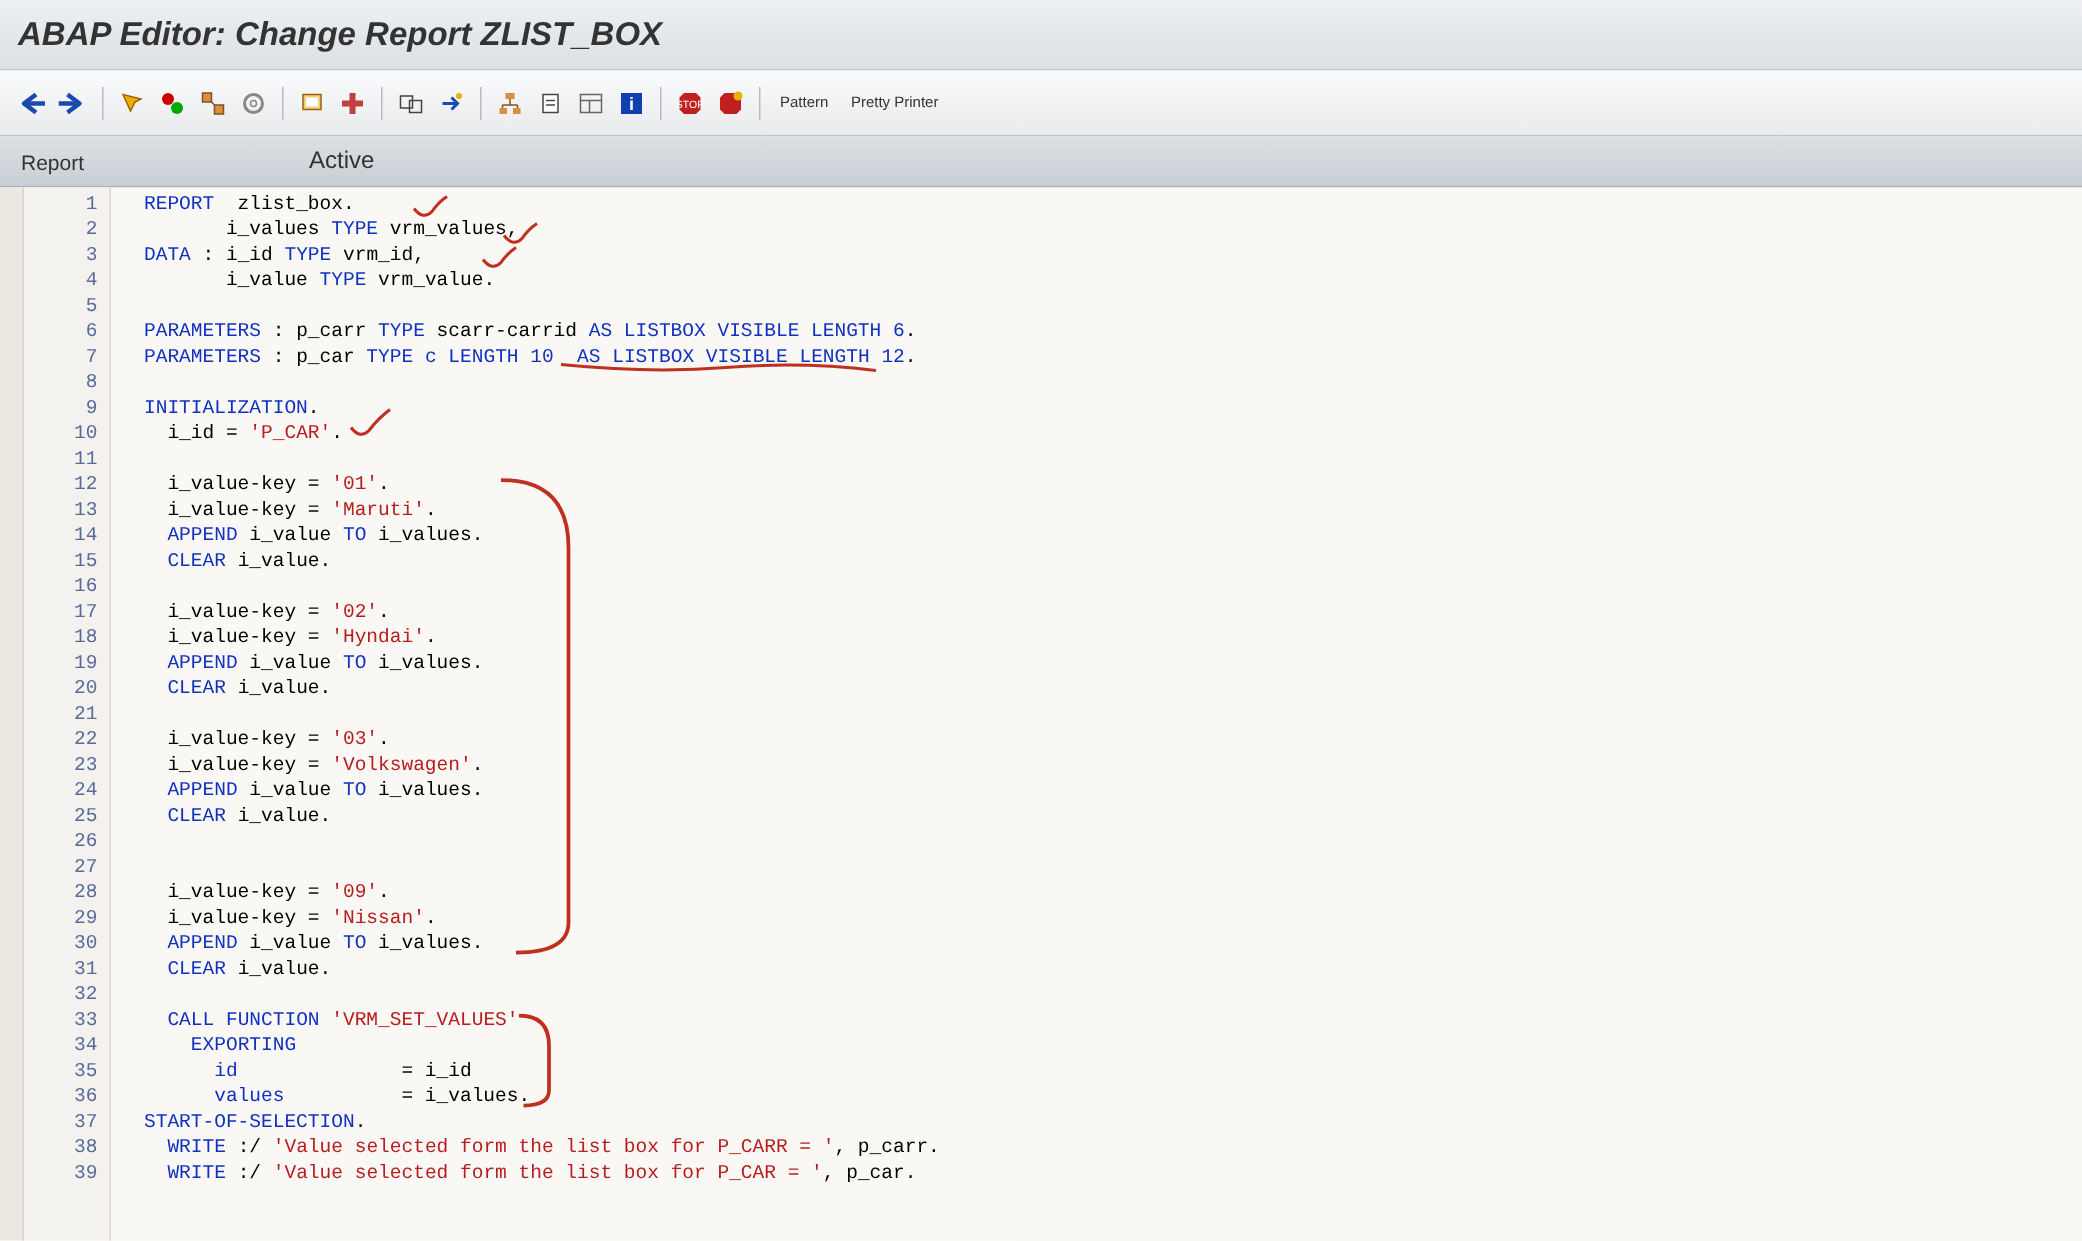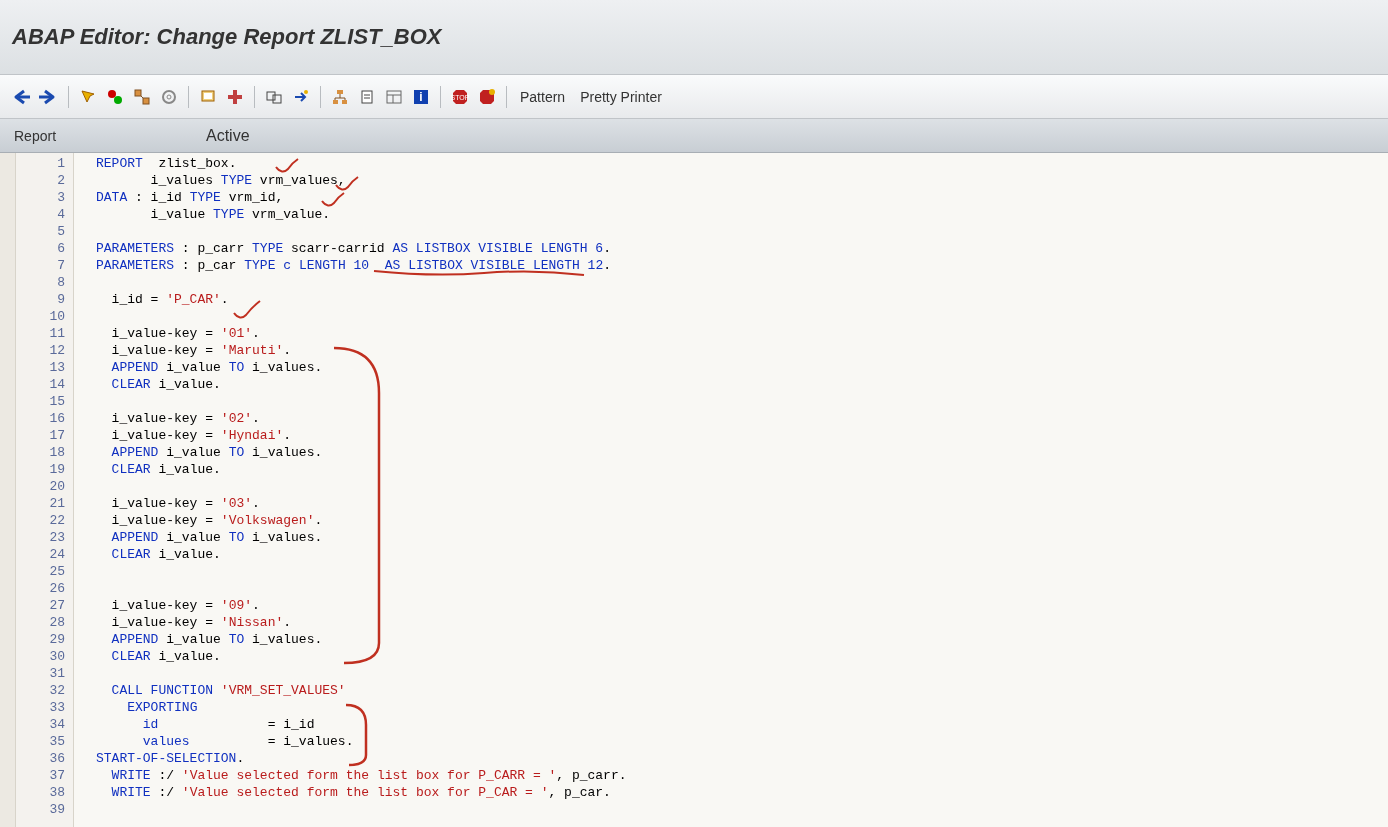--- a/index.html
+++ b/index.html
@@ -5,21 +5,21 @@
   * { box-sizing: border-box; margin: 0; padding: 0; }
   body {
     font-family: Arial, sans-serif;
     background: #fff;
     width: 1388px;
     height: 827px;
     overflow: hidden;
   }
   .title-bar {
     background: linear-gradient(to bottom, #eef0f2 0%, #dce0e3 100%);
-    padding: 24px 12px;
+    padding: 10px 12px;
     border-bottom: 1px solid #c0c4c8;
   }
   .title-bar-text {
     font-style: italic;
     font-weight: bold;
     font-size: 22px;
     color: #333;
   }
   .toolbar {
     background: linear-gradient(to bottom, #fafbfc 0%, #e8eaec 100%);
@@ -40,21 +40,21 @@
     border-radius: 2px;
   }
   .tb-btn svg { display: block; }
   .tb-sep {
     width: 1px;
     height: 22px;
     background: #b8bcc0;
     margin: 0 4px;
   }
   .tb-text {
-    font-size: 14px;
+    font-size: 10px;
     color: #333;
     margin: 0 6px;
     cursor: pointer;
   }
   .report-bar {
     background: linear-gradient(to bottom, #dde1e5 0%, #c8ced4 100%);
     padding: 6px 14px;
     border-bottom: 1px solid #a8aeb4;
     display: flex;
     align-items: center;
@@ -319,20 +319,21 @@
       <path d="M272 552 Q292 552 292 572 L292 602 Q292 612 275 612" fill="none" stroke="#c03020" stroke-width="2.5"></path>
     </svg>
   <div class="cline"><span class="kw">REPORT</span><span>  zlist_box.</span></div>
       <div class="cline"><span>       i_values </span><span class="kw">TYPE</span><span> vrm_values,</span></div>
       <div class="cline"><span class="kw">DATA</span><span> : i_id </span><span class="kw">TYPE</span><span> vrm_id,</span></div>
       <div class="cline"><span>       i_value </span><span class="kw">TYPE</span><span> vrm_value.</span></div>
       <div class="cline">&nbsp;</div>
       <div class="cline"><span class="kw">PARAMETERS</span><span> : p_carr </span><span class="kw">TYPE</span><span> scarr-carrid </span><span class="kw">AS LISTBOX VISIBLE LENGTH</span><span> </span><span class="lit">6</span><span>.</span></div>
       <div class="cline"><span class="kw">PARAMETERS</span><span> : p_car </span><span class="kw">TYPE</span><span> </span><span class="kw">c</span><span> </span><span class="kw">LENGTH</span><span> </span><span class="lit">10</span><span>  </span><span class="kw">AS LISTBOX VISIBLE LENGTH</span><span> </span><span class="lit">12</span><span>.</span></div>
       <div class="cline">&nbsp;</div>
+      <div class="cline"><span class="kw">INITIALIZATION</span><span>.</span></div>
       <div class="cline"><span>  i_id = </span><span class="str">'P_CAR'</span><span>.</span></div>
       <div class="cline">&nbsp;</div>
       <div class="cline"><span>  i_value-key = </span><span class="str">'01'</span><span>.</span></div>
       <div class="cline"><span>  i_value-key = </span><span class="str">'Maruti'</span><span>.</span></div>
       <div class="cline"><span>  </span><span class="kw">APPEND</span><span> i_value </span><span class="kw">TO</span><span> i_values.</span></div>
       <div class="cline"><span>  </span><span class="kw">CLEAR</span><span> i_value.</span></div>
       <div class="cline">&nbsp;</div>
       <div class="cline"><span>  i_value-key = </span><span class="str">'02'</span><span>.</span></div>
       <div class="cline"><span>  i_value-key = </span><span class="str">'Hyndai'</span><span>.</span></div>
       <div class="cline"><span>  </span><span class="kw">APPEND</span><span> i_value </span><span class="kw">TO</span><span> i_values.</span></div>

